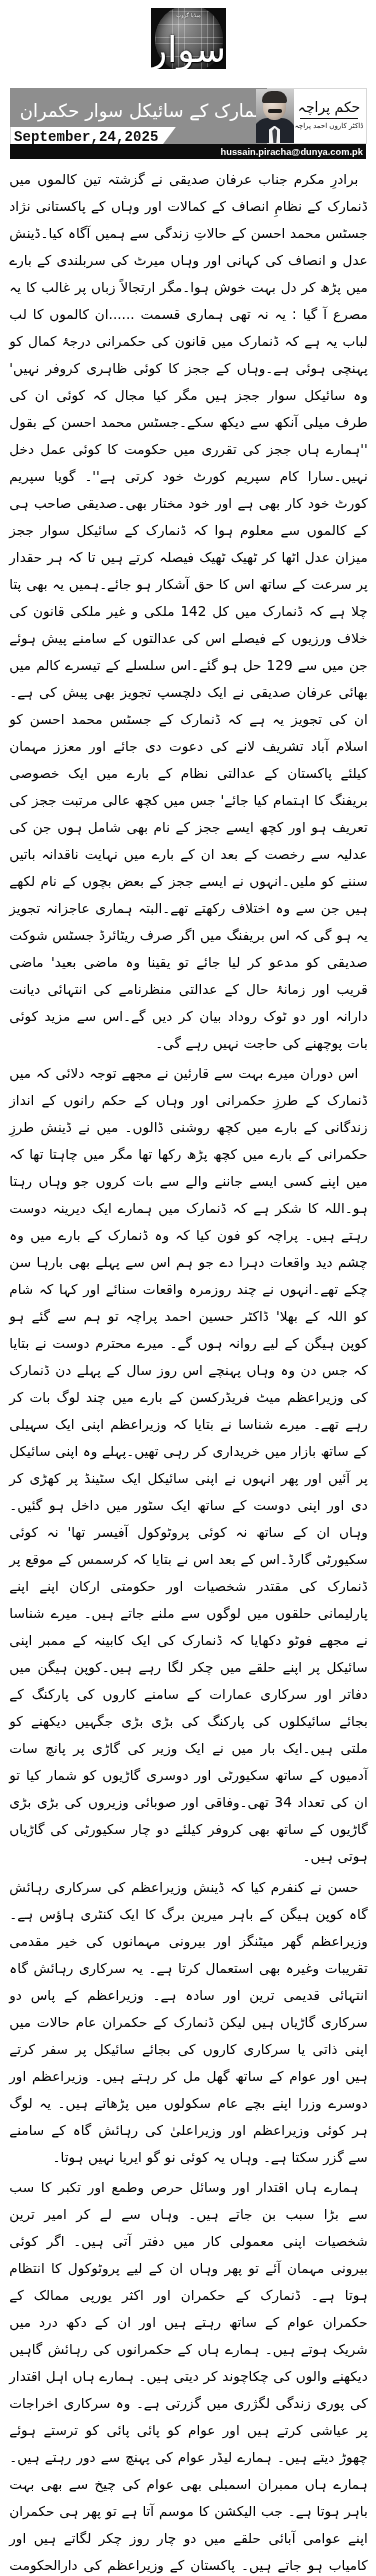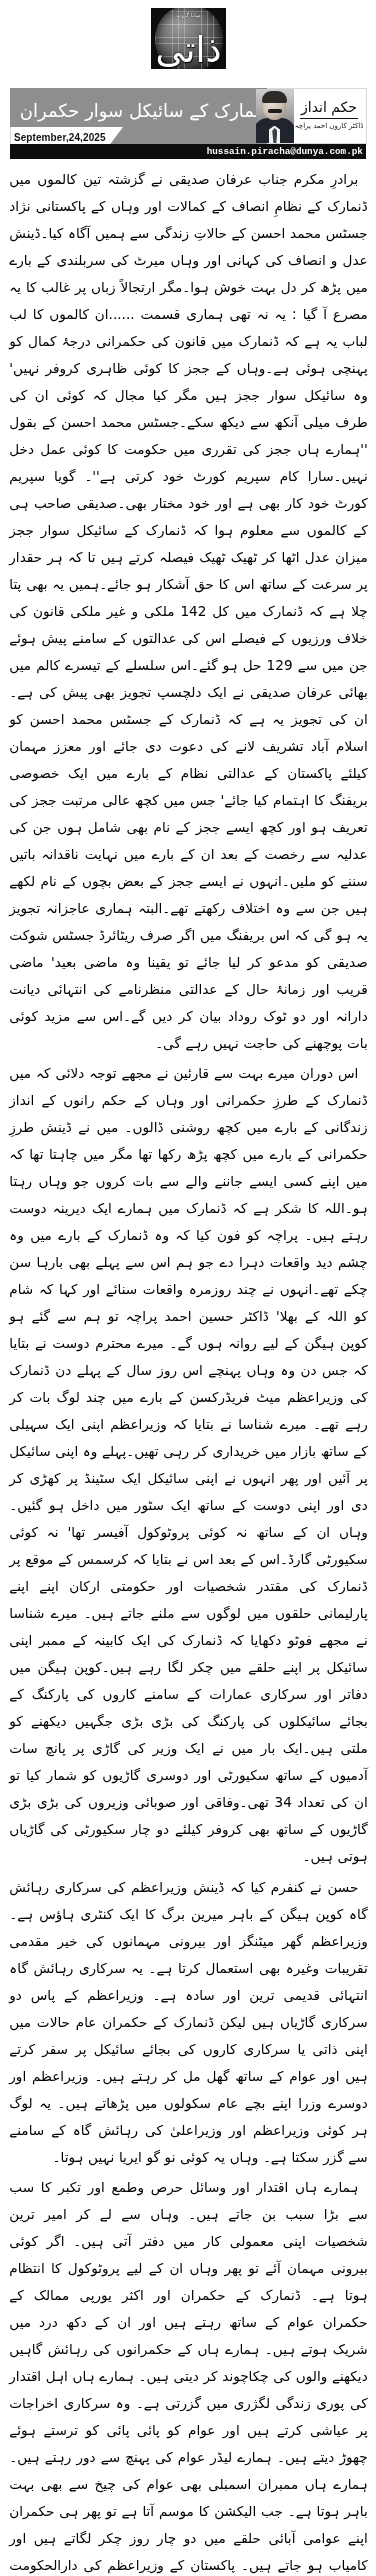--- a/index.html
+++ b/index.html
@@ -121,23 +121,23 @@
     box-sizing: border-box;
   }
   .banner-date {
     position: absolute;
     left: 10.4px;
     top: 39px;
     height: 20px;
     background: #ffffff;
     color: #111111;
     direction: ltr;
-    font-size: 10px;
+    font-size: 14px;
     font-weight: bold;
-    font-family: Liberation Sans, sans-serif;
+    font-family: Liberation Mono, monospace;
     letter-spacing: 0.1px;
     padding: 1.2px 17.4px 1.2px 3.5px;
     box-sizing: border-box;
     display: flex;
     align-items: center;
     -webkit-clip-path: polygon(0 0, 100% 0, calc(100% - 15px) 100%, 0 100%);
             clip-path: polygon(0 0, 100% 0, calc(100% - 15px) 100%, 0 100%);
   }
   .banner-black {
     position: absolute;
@@ -156,21 +156,21 @@
     display: flex;
     align-items: center;
     justify-content: flex-start;
     direction: ltr;
     padding-left: 0;
     padding-right: 3.5px;
     box-sizing: border-box;
     color: #ffffff;
     font-size: 9.3px;
     font-weight: bold;
-    font-family: Liberation Mono, monospace;
+    font-family: Liberation Sans, sans-serif;
     text-align: center;
   }
   .banner-email span {
     margin-left: auto;
   }
 
   
   .author-block {
     position: absolute;
     right: 10.4px;
@@ -307,35 +307,35 @@
 </style>
 </head>
 <body>
 
 <div class="page">
 
   <div class="masthead">
     <div class="logo-box">
       <div class="logo-globe"></div>
       <div class="logo-sub">میڈیا گروپ</div>
-      <div class="logo-word">ذاتی</div>
+      <div class="logo-word">سوار</div>
     </div>
   </div>
 
   <div class="banner">
 
     <div class="banner-gray"></div>
 
     <div class="banner-title">ڈنمارک کے سائیکل سوار حکمران</div>
 
     <div class="banner-date">September,24,2025</div>
 
     <div class="author-block">
       <div class="author-names">
-        <div class="column-logo">حکم انداز</div>
+        <div class="column-logo">حکم پراچہ</div>
         <div class="author-rule"></div>
         <div class="author-name">ڈاکٹر کاروں احمد پراچہ</div>
       </div>
       <div class="author-photo">
         <div class="body"></div>
         <div class="shirt"></div>
         <div class="tie"></div>
         <div class="head"></div>
         <div class="hair"></div>
         <div class="tash"></div>

